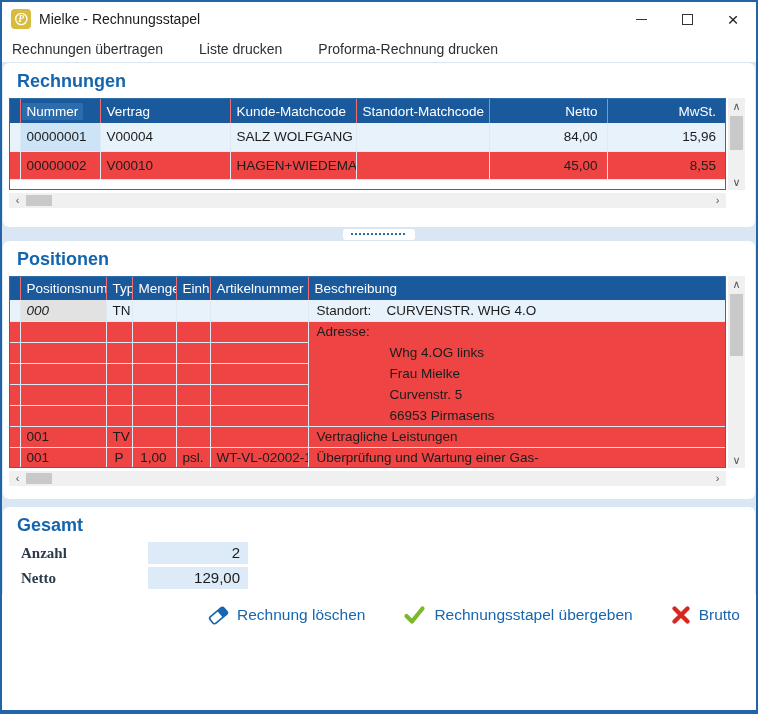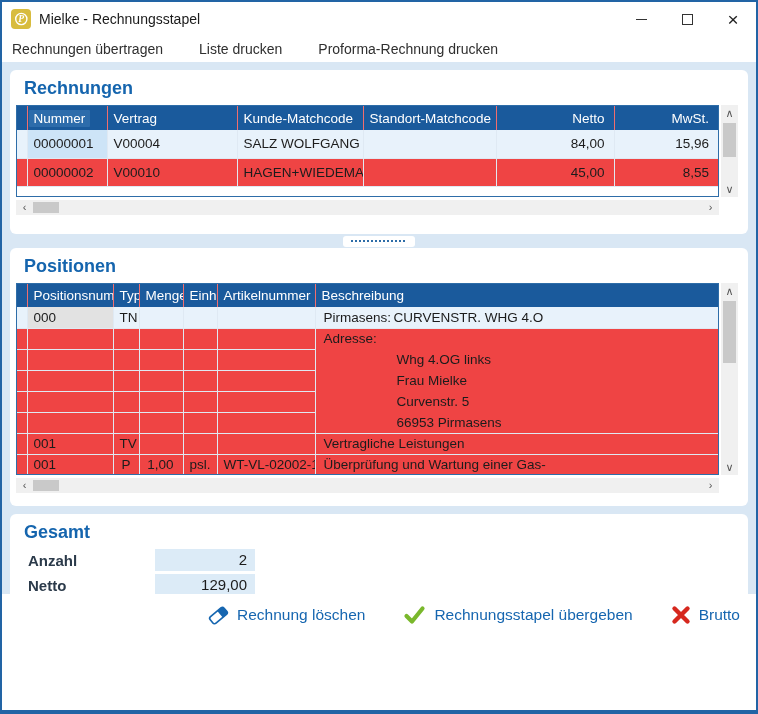--- a/index.html
+++ b/index.html
@@ -27,37 +27,37 @@
   .win-controls{margin-left:auto;display:flex;height:100%;}
   .win-btn{width:46px;height:100%;display:flex;align-items:center;justify-content:center;cursor:default;color:#333;}
   .min-glyph{width:11px;border-top:1.5px solid #333;display:inline-block;}
   .max-glyph{width:11px;height:11px;border:1.5px solid #333;display:inline-block;}
   .close-glyph{font-size:19px;line-height:1;color:#222;}
   
   .menubar{height:26px;display:flex;align-items:center;gap:36px;padding-left:10px;background:#fff;
            font-size:14px;color:#2f2f2f;flex:none;}
   .menu-item{cursor:default;}
   
-  .content{height:532px;background:var(--bg);padding:8px;flex:none;}
+  .content{height:532px;background:var(--bg);padding:1px;flex:none;}
   .panel{background:#fff;border-radius:6px;}
   .panel-head{font-size:18px;font-weight:700;color:var(--heading);padding:8px 0 6px 14px;}
   .grid-area{display:flex;padding:0 10px 0 6px;}
   .grid{flex:1;border:1px solid var(--grid-border);overflow:hidden;background:#ef4444;}
   table{width:100%;border-collapse:collapse;table-layout:fixed;font-size:13.5px;color:#1c1c1c;}
   th{background:var(--accent);color:#fff;font-weight:400;text-align:left;padding:3px 6px;
      border-right:1px solid rgba(255,255,255,.22);white-space:nowrap;overflow:hidden;}
   th:last-child{border-right:none;}
   th.num,td.num{text-align:right;padding-right:9px;}
   td{padding:2px 6px;border-right:1px solid var(--grid-line);border-bottom:1px solid var(--grid-line);
      white-space:nowrap;overflow:hidden;}
   td:last-child{border-right:none;}
   td.sel,th.sel{padding:0;}
   tr.selected td{background:var(--sel-row);}
   tr.selected td.focus-blue{background:var(--focus-blue);}
-  tr.selected td.focus-grey{background:var(--focus-grey);}
+  tr.selected td.focus-grey{background:var(--focus-grey);font-style:italic;}
   tr.filler td{border:none;background:#fff;}
   .hl-box{background:#2d6cab;padding:1px 5px;margin-left:-5px;border-radius:1px;}
   
   #invoices-grid{height:92px;}
   #invoices-grid thead th{height:24px;}
   #invoices-grid tbody td{height:28px;}
   
   #positions-grid{height:192px;}
   #positions-grid thead th{height:23px;}
   #positions-grid tbody td{height:21px;padding-top:0;padding-bottom:0;}
@@ -79,21 +79,21 @@
   #pos-vthumb{height:62px;margin-top:2px;}
   
   .splitter{height:14px;display:flex;align-items:center;justify-content:center;cursor:row-resize;}
   .splitter-pill{width:72px;height:11px;background:#fff;border-radius:3px;display:flex;align-items:center;justify-content:center;}
   .splitter-dots{width:56px;height:2px;
      background-image:repeating-linear-gradient(to right,#2e6da8 0 2px,transparent 2px 4px);}
   .gap8{height:8px;}
   
   #totals-panel{height:146px;}
   .total-row{display:flex;align-items:center;margin:0 0 3px 18px;font-size:15px;}
-  .total-label{width:127px;font-weight:700;color:#2b3a4a;}
+  .total-label{width:127px;font-weight:700;color:#2b3a4a;font-family:Liberation Serif, serif;}
   .total-value{width:100px;height:22px;background:#dcebf7;text-align:right;line-height:22px;
                padding-right:8px;color:#1c1c1c;}
   
   .footer{height:42px;background:#fff;display:flex;align-items:center;justify-content:flex-end;
           gap:38px;padding-right:16px;flex:none;}
   .footer-btn{display:flex;align-items:center;gap:8px;font-size:15.5px;color:var(--link);cursor:default;}
   .footer-btn svg{flex:none;}
 </style>
 </head>
 <body>
@@ -223,21 +223,21 @@
               </tr>
             </thead>
             <tbody>
               <tr class="selected">
                 <td class="sel"></td>
                 <td class="focus-grey">000</td>
                 <td class="typ">TN</td>
                 <td class="num"></td>
                 <td></td>
                 <td></td>
-                <td class="beschr"><span class="b-label">Pirmasens:</span><span>CURVENSTR. WHG 4.O</span></td>
+                <td class="beschr"><span class="b-label">Standort:</span><span>CURVENSTR. WHG 4.O</span></td>
               </tr>
               <tr>
                 <td class="sel"></td>
                   <td></td>
                   <td></td>
                   <td></td>
                   <td></td>
                   <td></td>
                 <td class="beschr nb">Adresse:</td>
               </tr>

